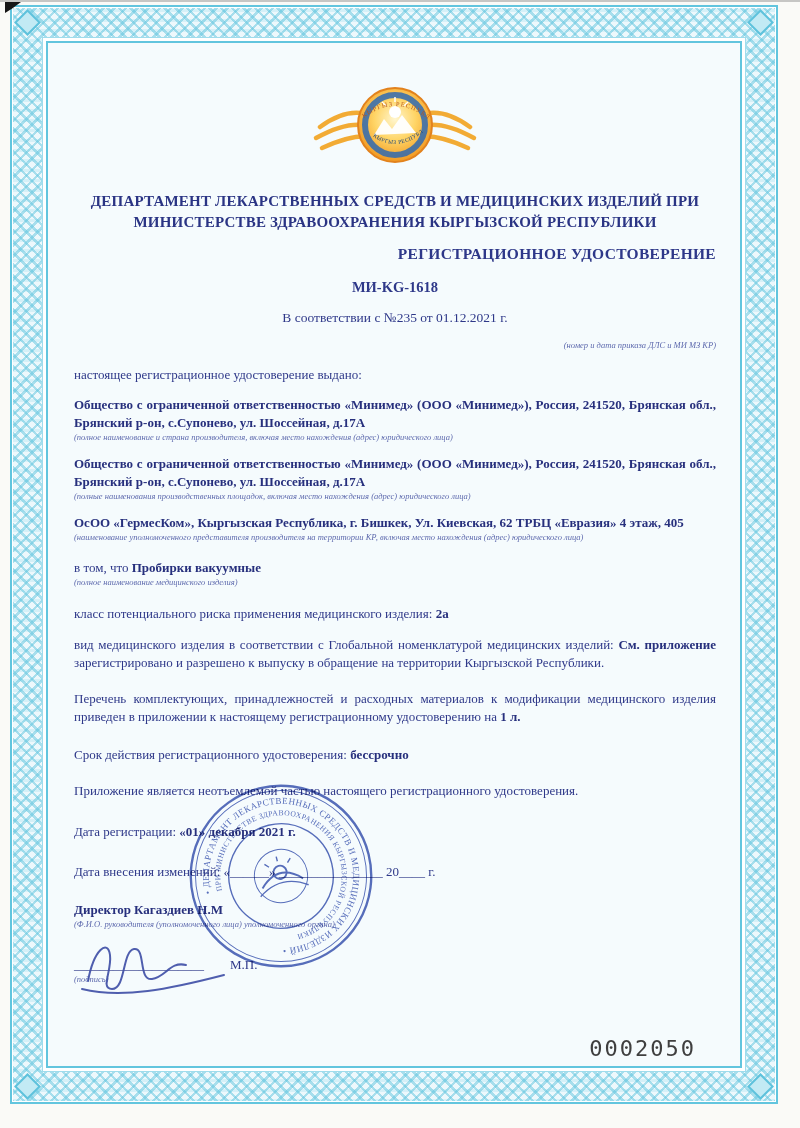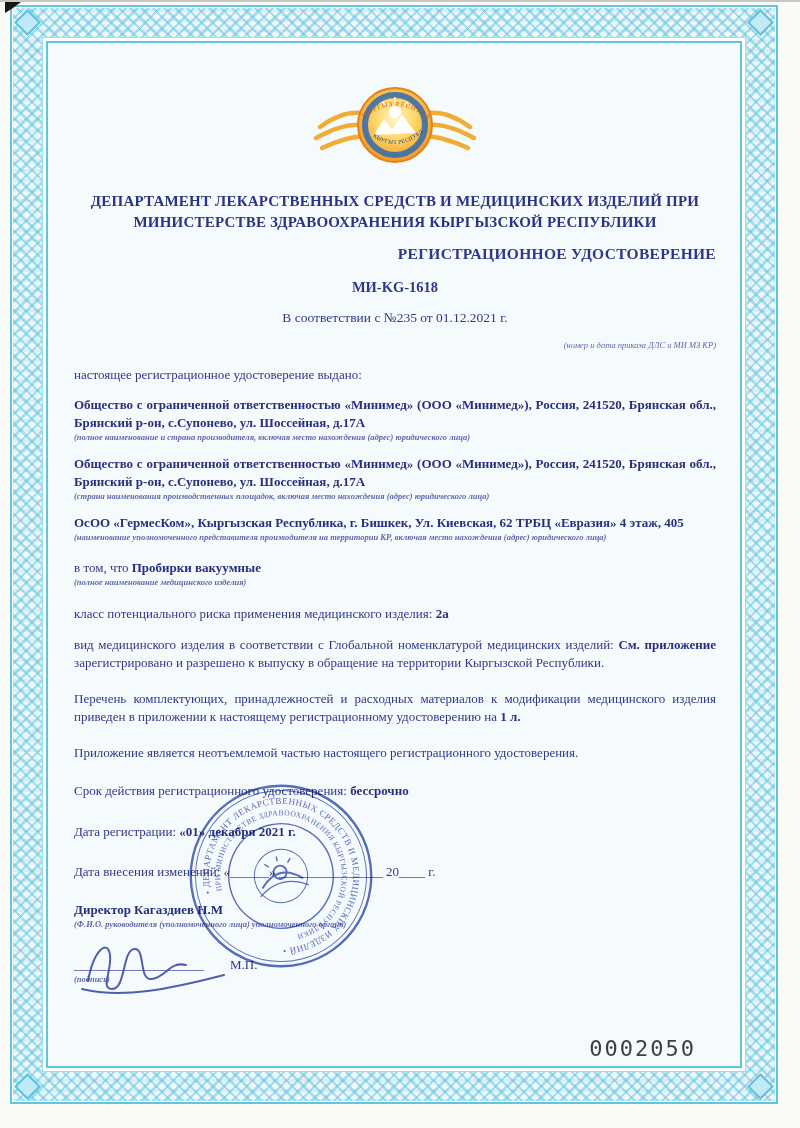--- a/index.html
+++ b/index.html
@@ -54,21 +54,21 @@
     margin: 14px auto 0; max-width: 612px; text-align: center;
     font-weight: bold; font-size: 15px; line-height: 1.4;
     color: #2a3484; letter-spacing: .2px;
   }
   .title   { margin-top: 12px; text-align: right; font-weight: bold; font-size: 15.5px; letter-spacing: .3px; }
   .cert-no { margin-top: 1px;  text-align: center; font-weight: bold; font-size: 14.5px; }
   .basis   { margin-top: 3px;  text-align: center; font-size: 13.5px; }
   .cap-c   { margin: 0; text-align: right; font-size: 8.5px; font-style: italic; color: #5d69ad; }
 
   .p   { margin: 12px 0 0; font-size: 13px; line-height: 1.4; text-align: justify; }
-  .cap { margin: 0; font-size: 8.5px; font-style: italic; color: #5d69ad; line-height: 1.25; font-weight: bold; }
+  .cap { margin: 0; font-size: 8.5px; font-style: italic; color: #5d69ad; line-height: 1.25; }
   .b   { font-weight: bold; color: #27307d; }
   .mt-16 { margin-top: 16px; } .mt-18 { margin-top: 18px; }
   .mt-20 { margin-top: 20px; } .mt-22 { margin-top: 22px; }
 
   .sig-area { position: relative; margin-top: 20px; }
   .sig-row  { margin-top: 26px; }
   .mp       { margin-left: 26px; }
 
   .autograph  { position: absolute; left: 0; top: 28px; pointer-events: none; z-index: 4; }
   .stamp-wrap {
@@ -142,37 +142,37 @@
       <p class="cert-no">МИ-KG-1618</p>
       <p class="basis">В соответствии с №235 от 01.12.2021 г.</p>
       <p class="cap-c">(номер и дата приказа ДЛС и МИ МЗ КР)</p>
 
       <p class="p mt-16">настоящее регистрационное удостоверение выдано:</p>
 
       <p class="p b">Общество с ограниченной ответственностью «Минимед» (ООО «Минимед»), Россия, 241520, Брянская обл., Брянский р-он, с.Супонево, ул. Шоссейная, д.17А</p>
       <p class="cap">(полное наименование и страна производителя, включая место нахождения (адрес) юридического лица)</p>
 
       <p class="p b">Общество с ограниченной ответственностью «Минимед» (ООО «Минимед»), Россия, 241520, Брянская обл., Брянский р-он, с.Супонево, ул. Шоссейная, д.17А</p>
-      <p class="cap">(страна наименования производственных площадок, включая место нахождения (адрес) юридического лица)</p>
+      <p class="cap">(полные наименования производственных площадок, включая место нахождения (адрес) юридического лица)</p>
 
       <p class="p b">ОсОО «ГермесКом», Кыргызская Республика, г. Бишкек, Ул. Киевская, 62 ТРБЦ «Евразия» 4 этаж, 405</p>
       <p class="cap">(наименование уполномоченного представителя производителя на территории КР, включая место нахождения (адрес) юридического лица)</p>
 
       <p class="p mt-16"><span>в том, что </span><span class="b">Пробирки вакуумные</span></p>
       <p class="cap">(полное наименование медицинского изделия)</p>
 
       <p class="p mt-18"><span>класс потенциального риска применения медицинского изделия: </span><span class="b">2а</span></p>
 
       <p class="p"><span>вид медицинского изделия в соответствии с Глобальной номенклатурой медицинских изделий: </span><span class="b">См. приложение</span><span> зарегистрировано и разрешено к выпуску в обращение на территории Кыргызской Республики.</span></p>
 
       <p class="p mt-18"><span>Перечень комплектующих, принадлежностей и расходных материалов к модификации медицинского изделия приведен в приложении к настоящему регистрационному удостоверению на </span><span class="b">1 л.</span></p>
 
+      <p class="p mt-20"><span>Срок действия регистрационного удостоверения: </span><span class="b">бессрочно</span></p>
+
       <p class="p mt-18">Приложение является неотъемлемой частью настоящего регистрационного удостоверения.</p>
-
-      <p class="p mt-20"><span>Срок действия регистрационного удостоверения: </span><span class="b">бессрочно</span></p>
 
       <p class="p mt-22"><span>Дата регистрации: </span><span class="b">«01» декабря 2021 г.</span></p>
 
       <p class="p mt-22">Дата внесения изменений: «______» ________________ 20____ г.</p>
 
       <div class="sig-area">
         <p class="p b" style="margin-top:0">Директор Кагаздиев Н.М</p>
         <p class="cap">(Ф.И.О. руководителя (уполномоченного лица) уполномоченного органа)</p>
         <p class="p sig-row"><span>____________________</span><span class="mp">М.П.</span></p>
         <p class="cap">(подпись)</p>

